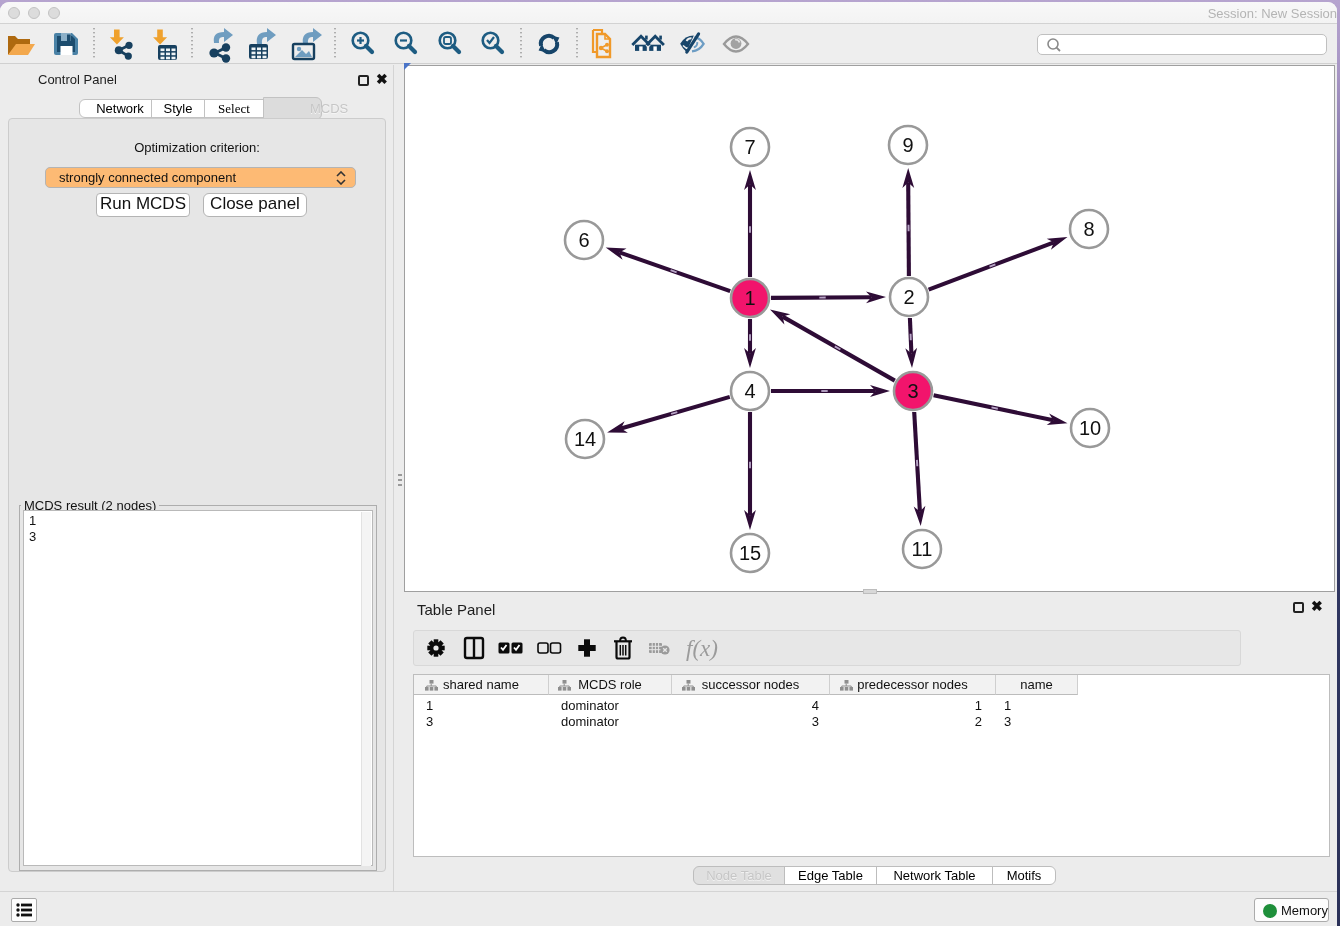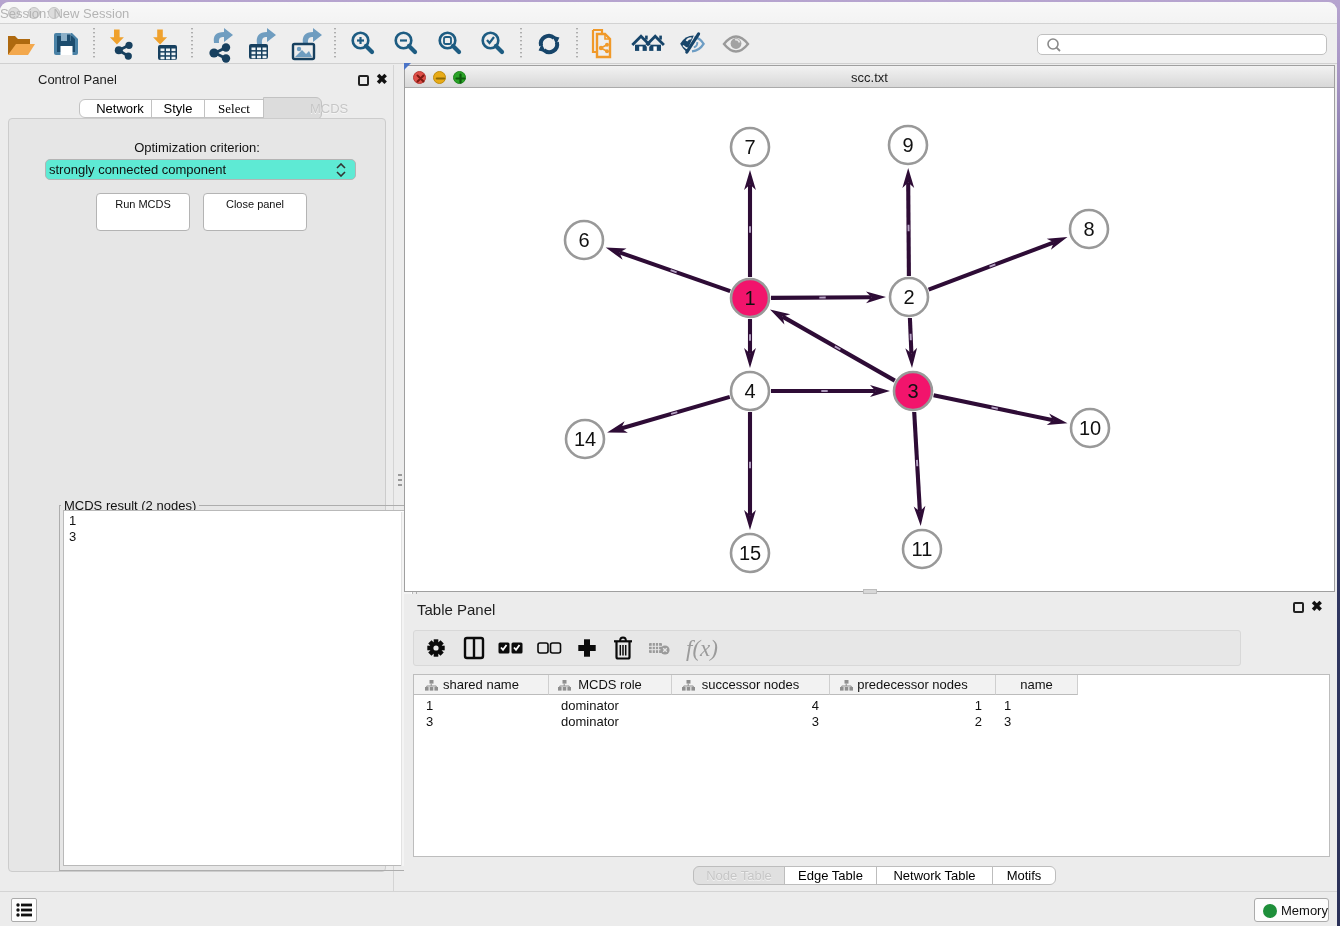--- a/index.html
+++ b/index.html
@@ -2,39 +2,39 @@
 <html><head>
 <meta charset="utf-8">
 <style>
   * { margin:0; padding:0; box-sizing:border-box; }
   html,body { width:1340px; height:926px; overflow:hidden; }
   body { font-family:"Liberation Sans", sans-serif; background:linear-gradient(180deg,#b6a4cf 0%,#a795c4 8%,#8377aa 18%,#4c4a80 28%,#333a67 34%,#2b3158 100%); position:relative; }
   #win { position:absolute; left:0; top:2px; width:1337px; height:924px; background:#ececec; border-radius:9px 9px 0 0; }
   
   #titlebar { position:absolute; left:0; top:0; width:100%; height:22px; background:linear-gradient(#f8f8f8,#f3f3f3); border-bottom:1px solid #d2d2d2; border-radius:9px 9px 0 0; }
   .tl { position:absolute; top:5px; width:12px; height:12px; border-radius:50%; background:#dcdcdc; border:1px solid #c3c3c3; }
-  #title-text { position:absolute; top:4px; width:100%; text-align:left; font-size:13px; color:#b4b4b4; }
+  #title-text { position:absolute; top:4px; width:100%; text-align:right; font-size:13px; color:#b4b4b4; }
   
   #toolbar { position:absolute; left:0; top:22px; width:100%; height:40px; background:#eeeeee; border-bottom:1px solid #d0d0d0; }
   #searchbox { position:absolute; left:1037px; top:10px; width:290px; height:21px; background:#ffffff; border:1px solid #c0c0c0; border-radius:5px; }
   
   #cpanel { position:absolute; left:0; top:63px; width:394px; height:826px; background:#ececec; border-right:1px solid #d4d4d4; }
   #cpanel-hdr { position:absolute; left:13px; top:7px; font-size:13px; color:#1d1d1d;margin-left:25px; }
   .float-sq { position:absolute; top:8px; width:11px; height:11px; border:2px solid #222; border-radius:2px; }
   .close-x { position:absolute; top:4px; font-size:14px; font-weight:700; color:#111; }
   
   #tabs { position:absolute; left:79px; top:34px; height:19px; }
   .tab { position:absolute; top:0; height:19px; background:#fff; border:1px solid #c2c2c2; font-size:13px; text-align:center; line-height:18px; color:#000; }
   #tab-mcds { background:#dcdcdc; color:#c6c6c6; text-shadow:0 1px 0 #f5f5f5; border-radius:0 6px 6px 0; top:-2px; height:23px; line-height:22px; border-color:#c2c2c2; }
   #tabcontent { position:absolute; left:8px; top:53px; width:378px; height:754px; background:#e6e6e6; border:1px solid #cccccc; border-radius:4px; }
   #optlabel { position:absolute; top:21px; width:100%; text-align:center; font-size:13px; color:#111; }
-  #dropdown { position:absolute; left:36px; top:40px; width:311px; height:21px; background:#5eead4; border:1px solid #b4b4b4; border-radius:5px; font-size:13px; color:#111; line-height:19px; padding-left:3px; }
-  .btn { position:absolute; top:74px; height:38px; background:#fff; border:1px solid #b4b4b4; border-radius:4px; font-size:11px; color:#111; text-align:center; line-height:20px; }
-  
-  #grpbox { position:absolute; left:10px; top:386px; width:358px; height:366px;margin-left:40px; }
+  #dropdown { position:absolute; left:36px; top:48px; width:311px; height:21px; background:#fdba74; border:1px solid #b4b4b4; border-radius:5px; font-size:13px; color:#111; line-height:19px; padding-left:13px; }
+  .btn { position:absolute; top:74px; height:24px; background:#fff; border:1px solid #b4b4b4; border-radius:4px; font-size:17px; color:#111; text-align:center; line-height:20px; }
+  
+  #grpbox { position:absolute; left:10px; top:386px; width:358px; height:366px; }
   #grplabel { position:absolute; left:2px; top:-7px; background:#e6e6e6; padding:0 3px; font-size:13px; color:#111; }
   #grpborder { position:absolute; left:0; top:0; width:100%; height:100%; border:1px solid #adadad; }
   #grplist { position:absolute; left:4px; top:5px; width:350px; height:356px; background:#fff; border:1px solid #b9b9b9; font-size:13px; color:#111; }
   #grpscroll { position:absolute; right:1px; top:1px; width:10px; height:354px; background:#f4f4f4; border-left:1px solid #e2e2e2; }
   
   #netwin { position:absolute; left:404px; top:63px; width:931px; height:527px; background:#fff; border:1px solid #9f9f9f; }
   #nettitle { position:absolute; left:0; top:0; width:100%; height:22px; background:linear-gradient(#f2f2f2,#d8d8d8); border-bottom:1px solid #ababab; }
   #nettitle-text { position:absolute; top:4px; width:100%; text-align:center; font-size:13px; color:#1c1c1c; }
   .mac { position:absolute; top:4.5px; width:13px; height:13px; border-radius:50%; }
   #graph { position:absolute; left:0; top:23px; }
@@ -238,51 +238,33 @@
     </div>
     <div id="tabcontent">
       <div id="optlabel">Optimization criterion:</div>
       <div id="dropdown">strongly connected component
         <svg width="10" height="14" style="position:absolute; right:9px; top:3px;">
             <path d="M1 5 L5 1 L9 5" fill="none" stroke="#333" stroke-width="1.6"></path>
             <path d="M1 9 L5 13 L9 9" fill="none" stroke="#333" stroke-width="1.6"></path>
           </svg>
       </div>
       <div class="btn" style="left:87px; width:94px;">Run MCDS</div>
-      <div class="btn" style="left:194px; width:104px;">Close panel</div>
+      <div class="btn" style="left:194px; width:104px;border-radius:6px;">Close panel</div>
       <div id="grpbox">
         <div id="grpborder"></div>
         <div id="grplabel">MCDS result (2 nodes)</div>
         <div id="grplist">
             <div style="padding:2px 0 0 5px; line-height:16px;">1<br>3</div>
             <div id="grpscroll"></div>
           </div>
       </div>
     </div>
   </div>
   <div style="position:absolute; left:404px; top:61px; width:0; height:0; border-left:7px solid #4a74c8; border-bottom:7px solid transparent; z-index:5;"></div>
   <div id="netwin">
-    <div id="nettitle">
-      <div class="mac" style="left:8px; background:#df4f48; border:1px solid #b83c35;">
-          <svg width="11" height="11" style="margin:1px">
-            <path d="M2.5 2.5 L8.5 8.5 M8.5 2.5 L2.5 8.5" stroke="#7e1a12" stroke-width="2" stroke-linecap="round"></path>
-          </svg>
-        </div>
-      <div class="mac" style="left:28px; background:#e8ab17; border:1px solid #c08d0e;">
-          <svg width="11" height="11" style="margin:1px">
-            <path d="M1.8 5.5 L9.2 5.5" stroke="#8d6a04" stroke-width="2.2" stroke-linecap="round"></path>
-          </svg>
-        </div>
-      <div class="mac" style="left:48px; background:#2aa327; border:1px solid #1d851c;">
-          <svg width="11" height="11" style="margin:1px">
-            <path d="M5.5 1.5 L5.5 9.5 M1.5 5.5 L9.5 5.5" stroke="#0e5c0e" stroke-width="2.2" stroke-linecap="round"></path>
-          </svg>
-        </div>
-      <div id="nettitle-text">scc.txt</div>
-    </div>
     <svg id="graph" width="929" height="503" viewBox="405 88 929 503">
       <g stroke="#2e0c36" stroke-width="4.1" fill="#2e0c36">
         <line x1="750.0" y1="276.0" x2="750.0" y2="183.5"></line>
         <polygon stroke="none" points="750.0,169.0 755.9,189.0 750.0,183.5 744.1,189.0"></polygon>
         <line x1="730.2" y1="290.1" x2="619.4" y2="251.4"></line>
         <polygon stroke="none" points="605.7,246.6 626.5,247.6 619.4,251.4 622.6,258.8"></polygon>
         <line x1="771.0" y1="296.9" x2="871.5" y2="296.2"></line>
         <polygon stroke="none" points="886.0,296.1 866.0,302.2 871.5,296.2 866.0,290.4"></polygon>
         <line x1="750.0" y1="318.0" x2="750.0" y2="352.5"></line>
         <polygon stroke="none" points="750.0,367.0 744.1,347.0 750.0,352.5 755.9,347.0"></polygon>

